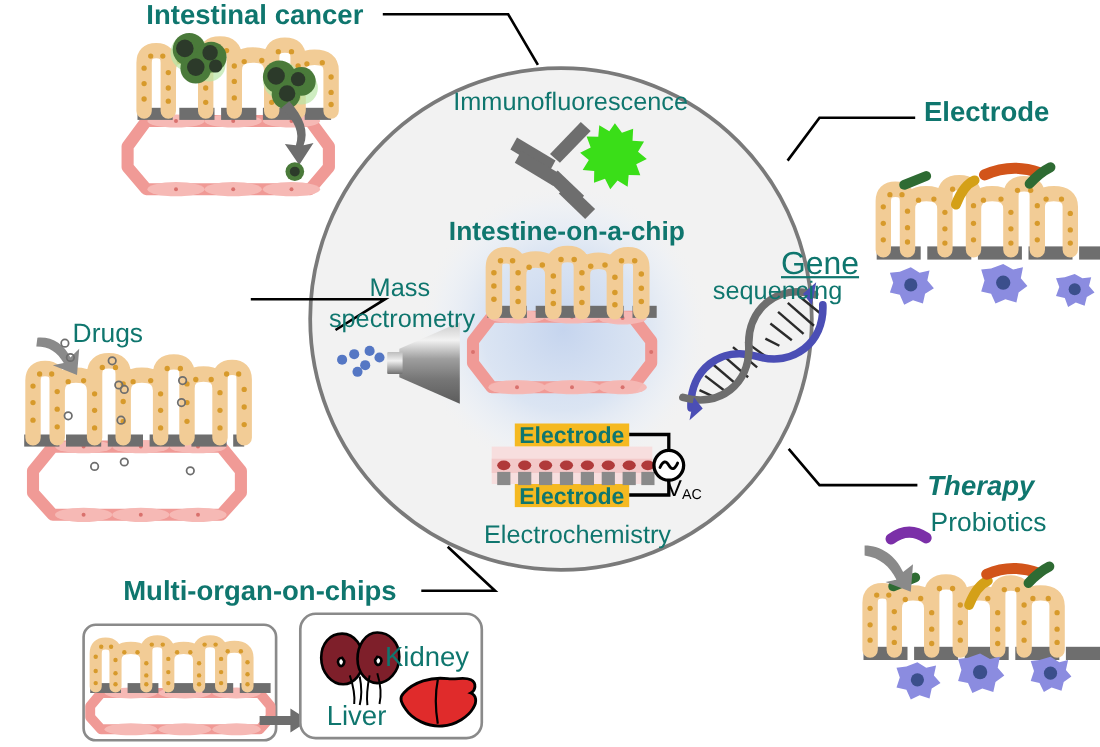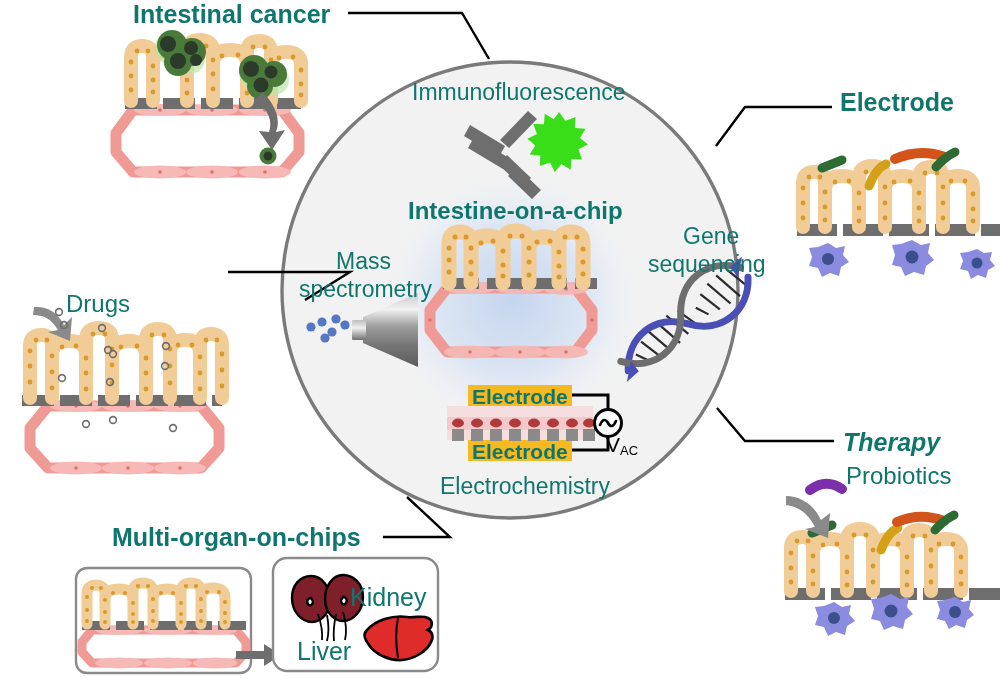--- a/index.html
+++ b/index.html
@@ -672,21 +672,21 @@
 
   <div class="lbl lbl-bold" style="left:112px; top:523px; font-size:25px;">Multi-organ-on-chips</div>
 
   <div class="lbl" style="left:412px; top:80px; font-size:23px;">Immunofluorescence</div>
 
   <div class="lbl lbl-bold" style="left:408px; top:198px; font-size:24px;">Intestine-on-a-chip</div>
 
   <div class="lbl" style="left:336px; top:249px; font-size:23px;">Mass</div>
   <div class="lbl" style="left:299px; top:277px; font-size:23px;">spectrometry</div>
 
-  <div class="lbl" style="left:683px; top:224px; font-size:23px;">Gene</div>
+  <div class="lbl" style="left:710px; top:224px; font-size:29px;text-decoration:underline;">Gene</div>
   <div class="lbl" style="left:648px; top:252px; font-size:23px;">sequencing</div>
 
   <div class="lbl" style="left:440px; top:474px; font-size:23px;">Electrochemistry</div>
 
   <div class="lbl lbl-bold" style="left:472px; top:385px; font-size:21px;">Electrode</div>
   <div class="lbl lbl-bold" style="left:472px; top:440px; font-size:21px;">Electrode</div>
 
   <div style="position:absolute; left:606px; top:433px; font-size:21px; color:#000;">
     <span>V</span><span style="font-size:13px; vertical-align:-3px;">AC</span>
   </div>

